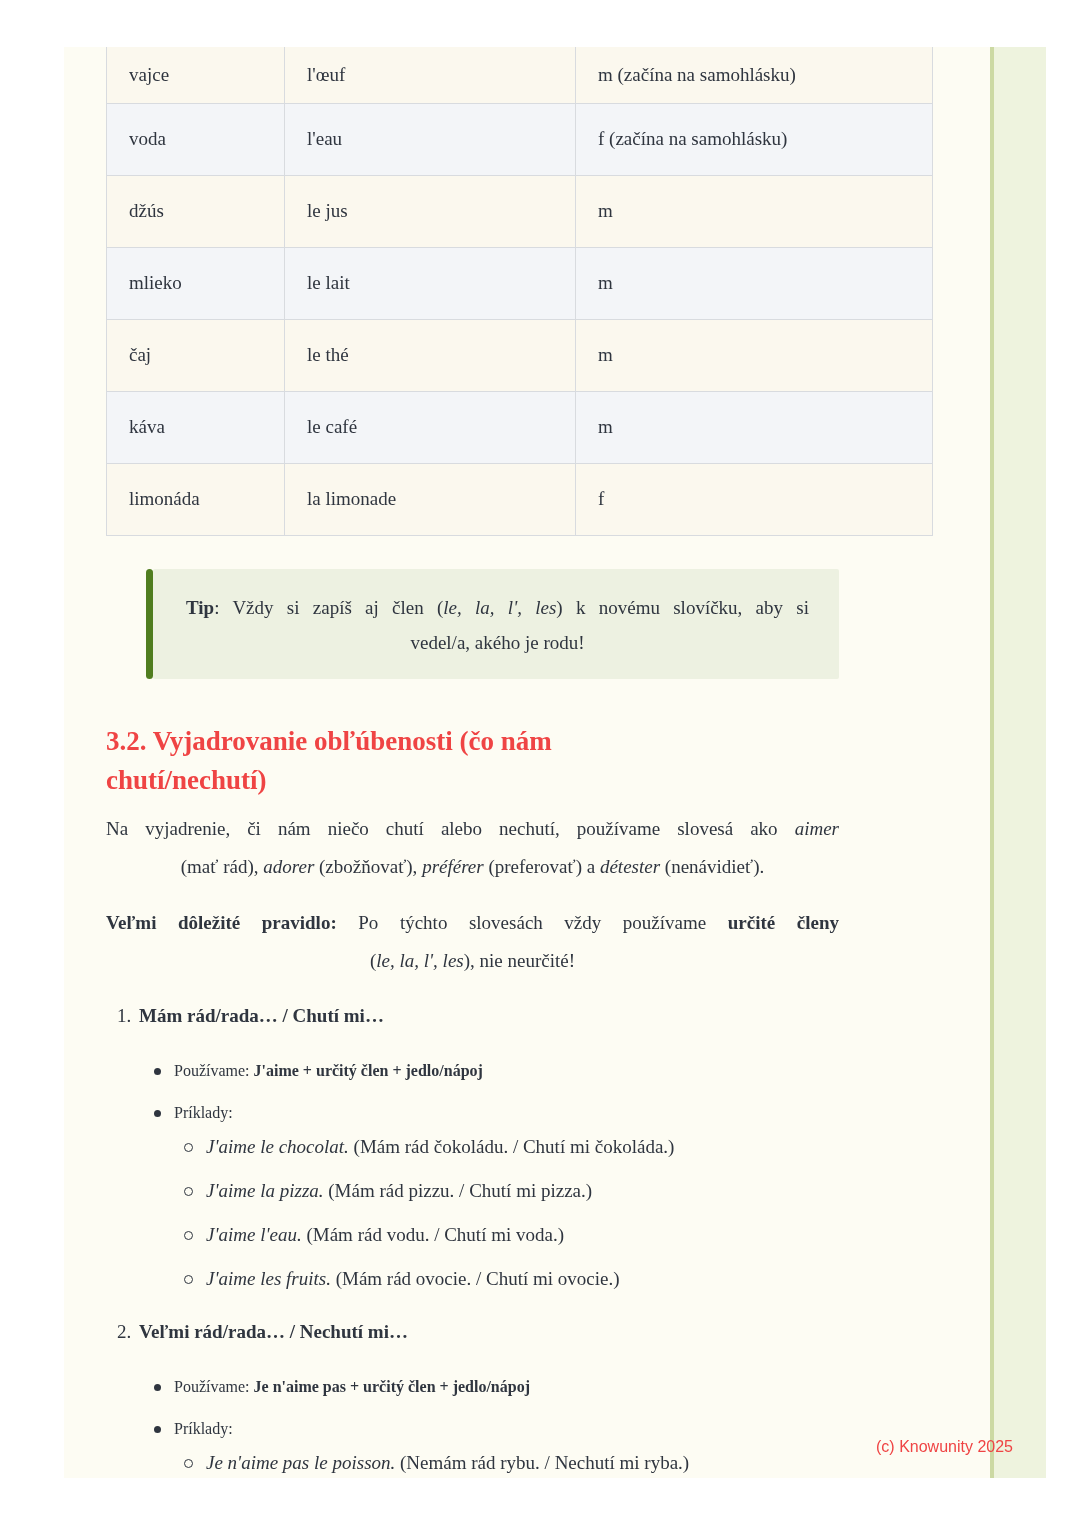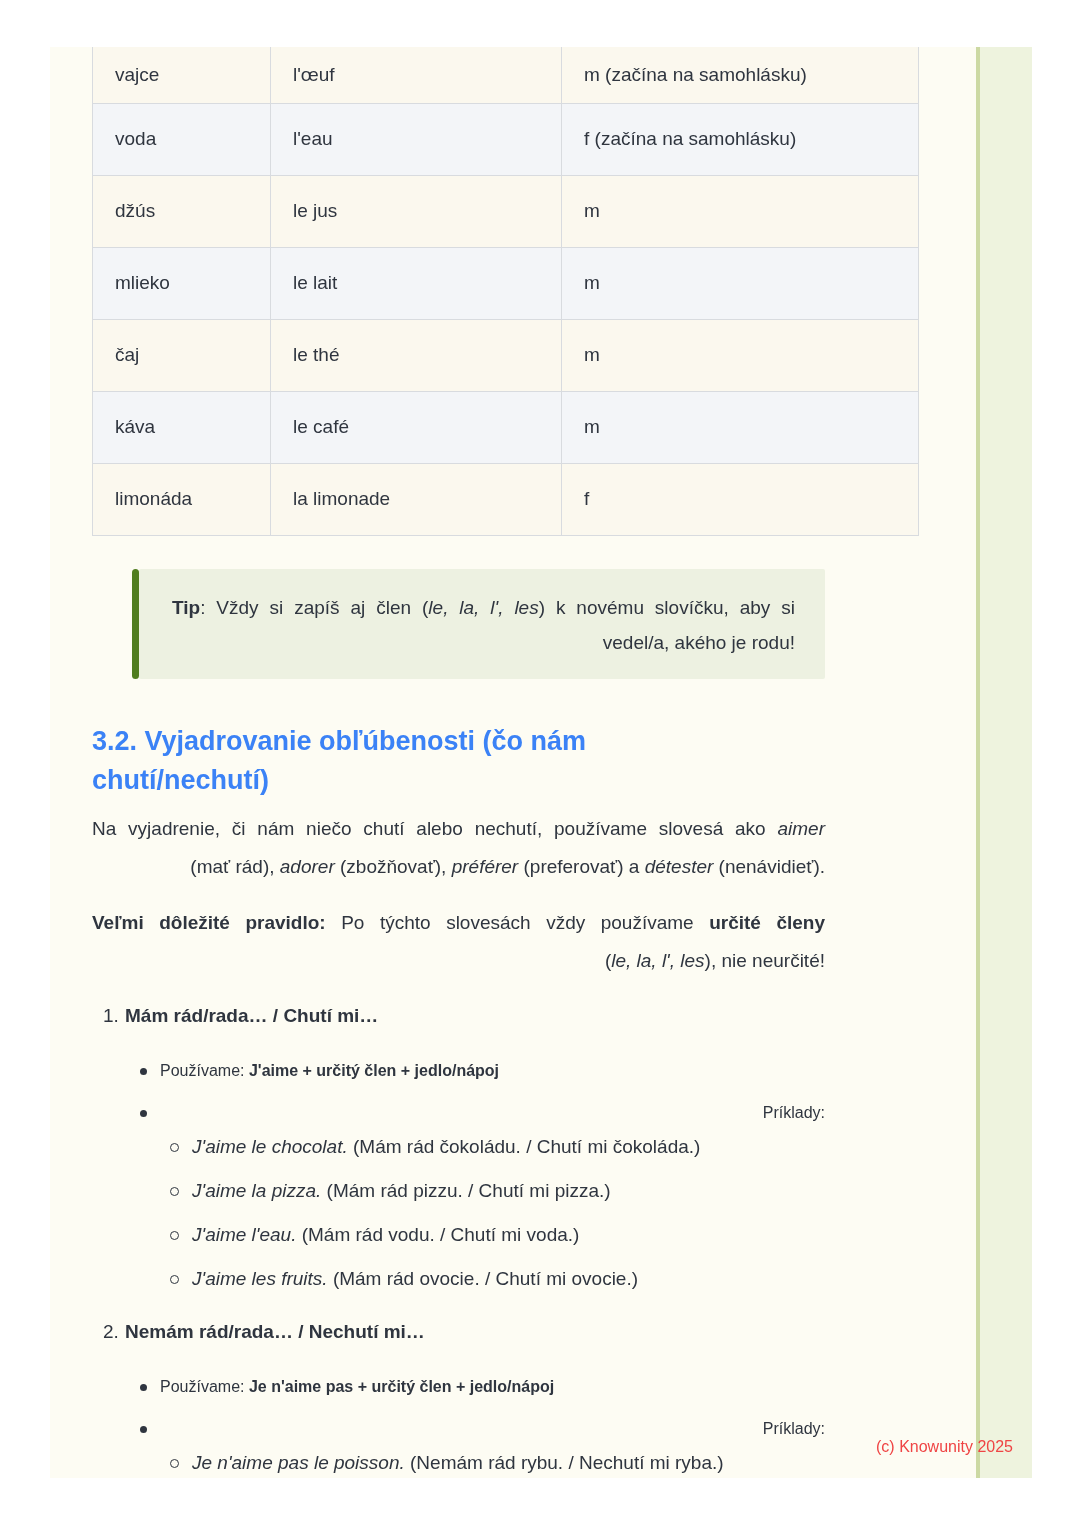--- a/index.html
+++ b/index.html
@@ -1,53 +1,53 @@
 <!DOCTYPE html>
 <html><head>
 <meta charset="utf-8">
 <style>
   html,body{margin:0;padding:0;}
   body{
     width:1080px;height:1528px;position:relative;overflow:hidden;
     background:#ffffff;color:#2f353f;
     font-family:"Liberation Sans", sans-serif;
   }
-  .page{position:absolute;left:50px;top:47px;width:982px;height:1431px;background:#fdfcf3;}
+  .page{position:absolute;left:64px;top:47px;width:982px;height:1431px;background:#fdfcf3;font-family:Liberation Serif, serif;}
   .green-bar{position:absolute;top:0;right:0;width:52px;height:100%;background:#eef3de;border-left:4px solid #ccd9a3;}
   .content{position:absolute;left:42px;top:0;width:733px;}
 
   
   table.vocab{border-collapse:collapse;width:733px;table-layout:fixed;}
   table.vocab td{border:1px solid #d8dbdf;font-size:19px;vertical-align:middle;padding:0 8px 0 22px;color:#2f353f;}
   table.vocab tr{height:72px;background:#fbf8ee;}
   table.vocab tr.first{height:56px;}
   table.vocab tr.first td{border-top:none;}
   table.vocab tr.alt{background:#f3f5f8;}
   .col-sk{width:147px;} .col-fr{width:260px;} .col-g{width:326px;}
 
   
   .tip{margin-top:33px;display:flex;width:733px;box-sizing:border-box;padding-left:40px;}
   .tip-bar{flex:0 0 7px;background:#507d1f;border-radius:4px;}
   .tip-body{flex:1;background:#edf1e1;border-radius:2px;padding:21px 30px 19px 33px;font-size:19px;line-height:35px;}
   .line-fill{text-align:justify;text-align-last:justify;}
-  .line{text-align:right;}
+  .line{text-align:center;}
 
   
-  h2.section-heading{margin:43px 0 10px 0;font-size:27px;line-height:39px;font-weight:bold;color:#3b82f6;}
+  h2.section-heading{margin:43px 0 10px 0;font-size:27px;line-height:39px;font-weight:bold;color:#ef4444;}
   h2.section-heading span{display:block;}
   .para{margin:0 0 18px 0;font-size:19px;line-height:38px;}
 
   
   .olist{margin-top:24px;}
   .oli + .oli{margin-top:29px;}
   .oli-head{display:flex;font-size:19px;line-height:24px;}
   .oli-num{flex:none;margin-left:11px;width:22px;}
   .bullets{margin:31px 0 0 48px;}
   .b-row{display:flex;font-size:16px;line-height:24px;margin-bottom:18px;}
-  .b-row.no-gap{margin-bottom:0;justify-content:space-between;}
+  .b-row.no-gap{margin-bottom:0;}
   .dot{flex:none;width:7px;height:7px;border-radius:50%;background:#2f353f;margin:9px 13px 0 0;}
   .subs{margin:10px 0 0 30px;}
   .s-row{display:flex;font-size:19px;line-height:24px;margin-bottom:20px;}
   .s-row:last-child{margin-bottom:0;}
   .circle{flex:none;width:7px;height:7px;border:1.5px solid #2f353f;border-radius:50%;background:transparent;margin:8px 13px 0 0;}
 
   .copyright{position:absolute;top:1438px;right:67px;font-size:16px;color:#ef4444;z-index:5;}
 </style>
 </head>
 <body>
@@ -153,21 +153,21 @@
               <span class="circle"></span>
               <span><span style="font-style: italic;">J'aime les fruits.</span><span> (Mám rád ovocie. / Chutí mi ovocie.)</span></span>
             </div>
           </div>
         </div>
       </div>
 
       <div class="oli">
         <div class="oli-head">
           <span class="oli-num">2.</span>
-          <span class="oli-title"><span style="font-weight: bold;">Nemám rád/rada… / Nechutí mi…</span></span>
+          <span class="oli-title"><span style="font-weight: bold;">Veľmi rád/rada… / Nechutí mi…</span></span>
         </div>
         <div class="bullets">
           <div class="b-row">
             <span class="dot"></span>
             <span><span>Používame: </span><span style="font-weight: bold; text-align: right;">Je n'aime pas + určitý člen + jedlo/nápoj</span></span>
           </div>
           <div class="b-row no-gap">
             <span class="dot"></span>
             <span><span>Príklady:</span></span>
           </div>

